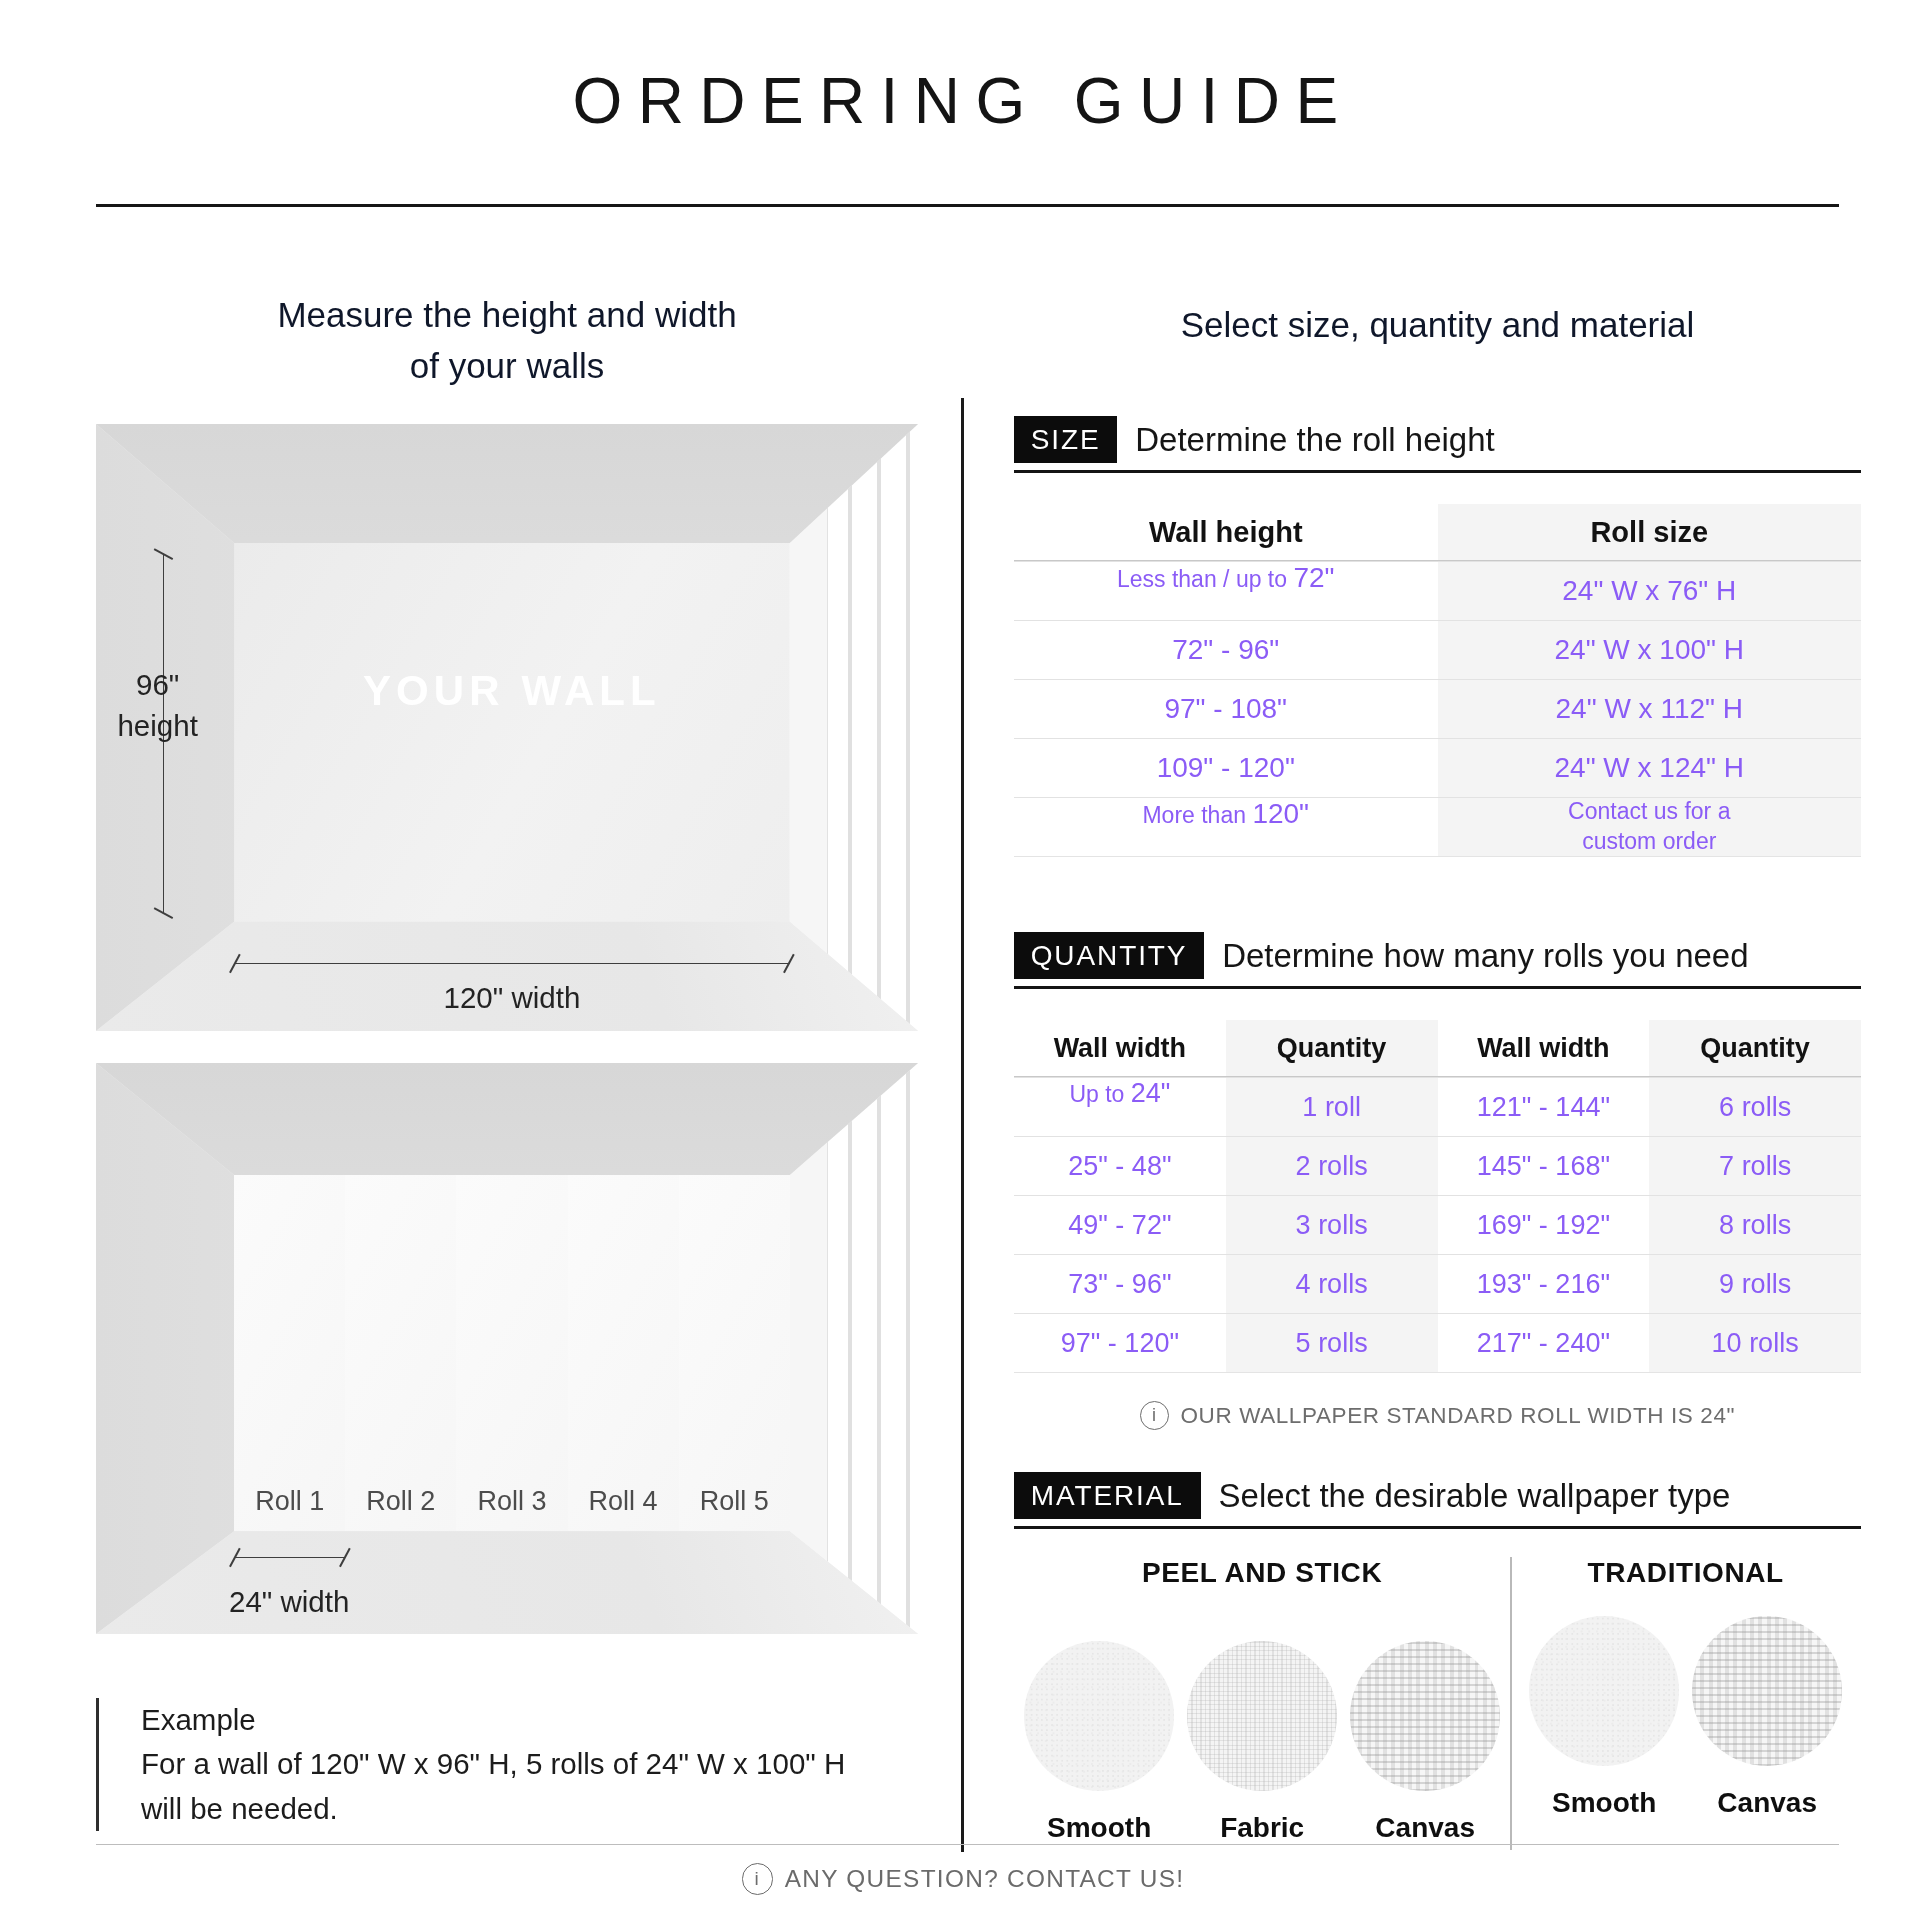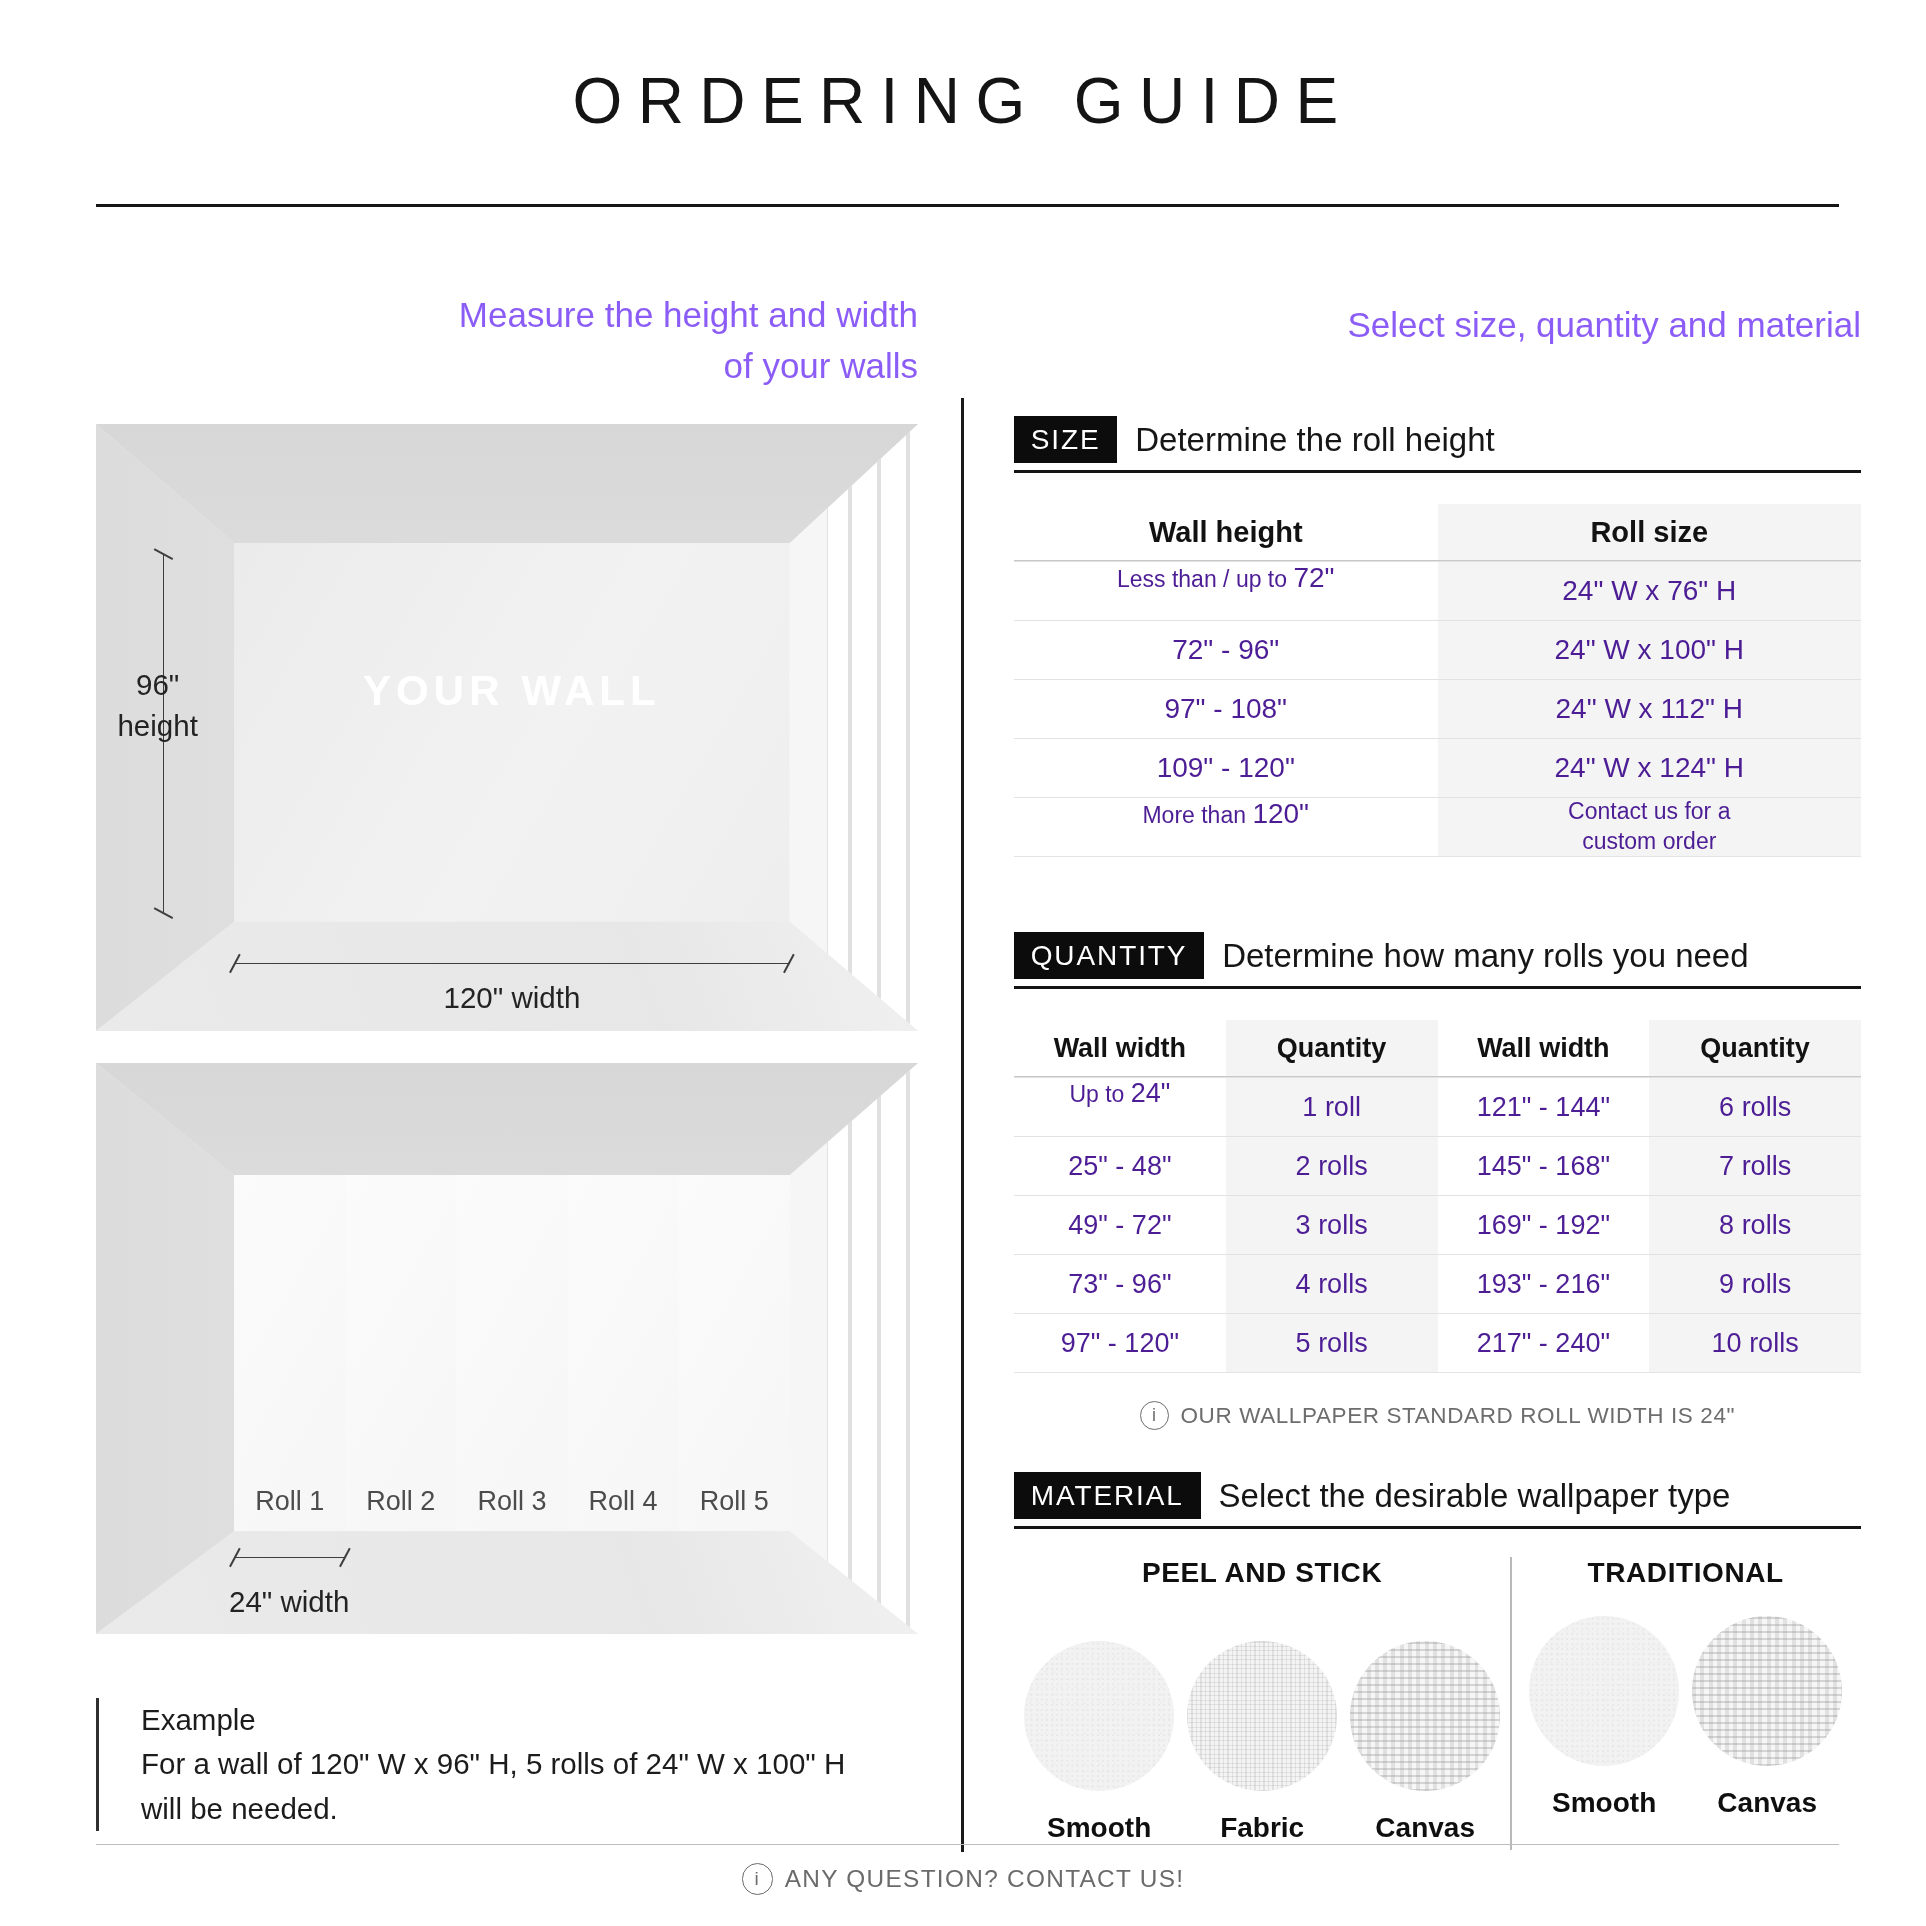--- a/index.html
+++ b/index.html
@@ -4,21 +4,21 @@
 <style>
   html,body{margin:0;padding:0;background:#ffffff;}
   .page{position:relative;width:1926px;height:1926px;background:#ffffff;overflow:hidden;
         font-family:"Liberation Sans", sans-serif;color:#1a1a1a;}
   .abs{position:absolute;}
 
   
   .page-title{top:64px;left:0;width:100%;text-align:center;font-size:64px;font-weight:500;
               letter-spacing:15.4px;color:#141414;}
   .rule-top{top:204px;left:96px;width:1743px;height:3.2px;background:#161616;}
-  .col-heading{font-size:35px;color:#8b5cf6;text-align:right;line-height:1.45;}
+  .col-heading{font-size:35px;color:#0f172a;text-align:center;line-height:1.45;}
   .left-heading{top:290px;left:96px;width:822px;}
   .right-heading{top:300px;left:1014px;width:847px;}
   .col-divider{top:398px;left:961px;width:2.6px;height:1454px;background:#1a1a1a;}
 
   
   .room{left:96px;width:822px;background:#eeeeee;overflow:hidden;}
   #room1{top:424px;height:607px;}
   #room2{top:1063px;height:571px;}
   .bwall{position:absolute;left:16.8%;top:19.6%;width:67.6%;height:62.4%;
          background:linear-gradient(120deg,#ebebeb 0%,#f2f2f2 55%,#eeeeee 100%);}
@@ -70,21 +70,21 @@
   .sec-head{display:flex;align-items:center;gap:18px;border-bottom:3.2px solid #141414;
             padding-bottom:7px;}
   .tag{background:#0c0c0c;color:#ffffff;font-size:28px;padding:7.7px 16.7px;letter-spacing:1.9px;}
   .sec-title{font-size:33px;color:#161616;white-space:nowrap;}
   .tbl{margin-top:31px;border-bottom:1.3px solid #e4e4e4;}
   .trow{display:grid;grid-template-columns:1fr 1fr;}
   .trow.q{grid-template-columns:1fr 1fr 1fr 1fr;}
   .trow + .trow{border-top:1.3px solid #e2e2e2;}
   .trow.hdr{border-bottom:1.3px solid #c8c8c8;}
   .cell{display:flex;align-items:center;justify-content:center;height:58px;
-        font-size:28px;color:#4c1d95;text-align:center;}
+        font-size:28px;color:#8b5cf6;text-align:center;}
   .trow.q .cell{font-size:27px;}
   .cell.hd{font-size:29px;font-weight:bold;color:#121212;height:56px;}
   .cell.gray{background:#f4f4f4;}
   .cell.mixed{align-items:baseline;}
   .cell .pre{font-size:23px;margin-right:6.4px;}
   .cell.two{flex-direction:column;line-height:1.3;}
   .cell.two span{font-size:23px;}
 
   .note{margin-top:28px;display:flex;justify-content:center;align-items:center;gap:11.6px;
         font-size:22.5px;color:#6d6d6d;letter-spacing:0.6px;}

